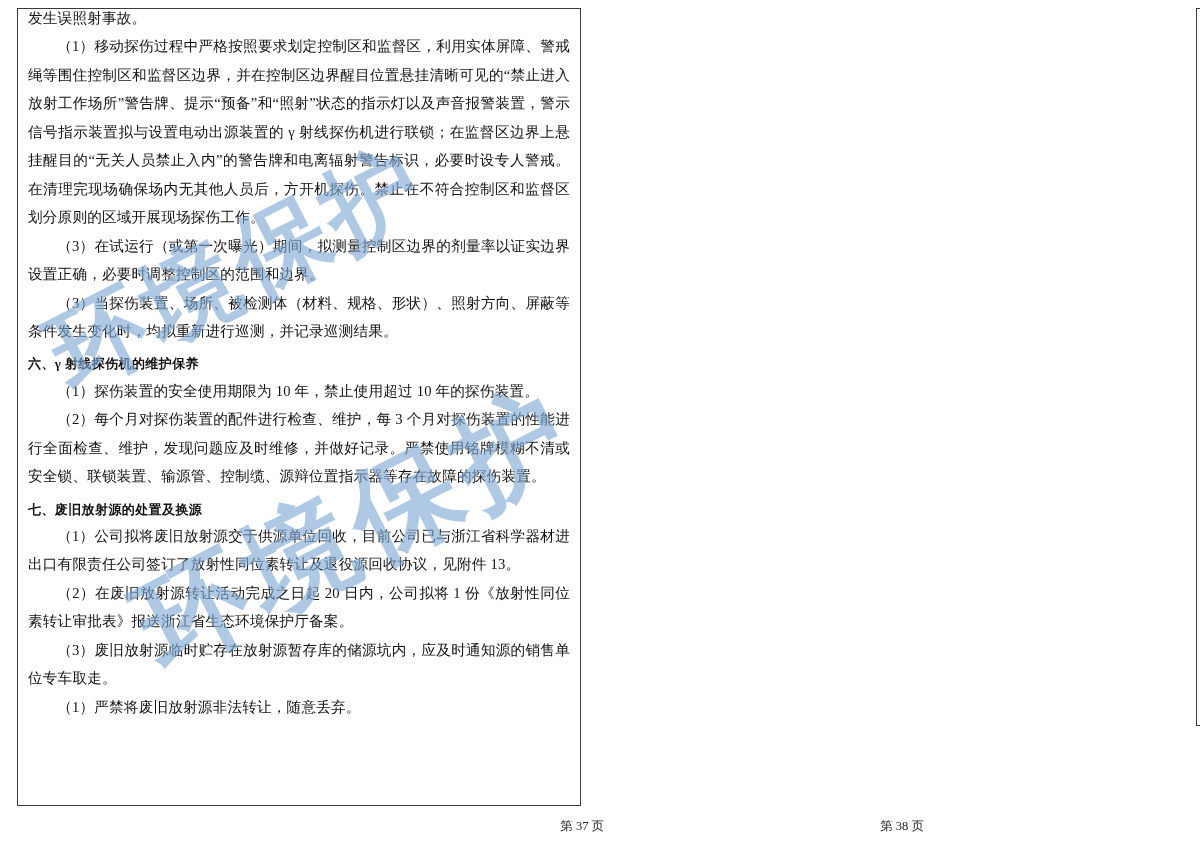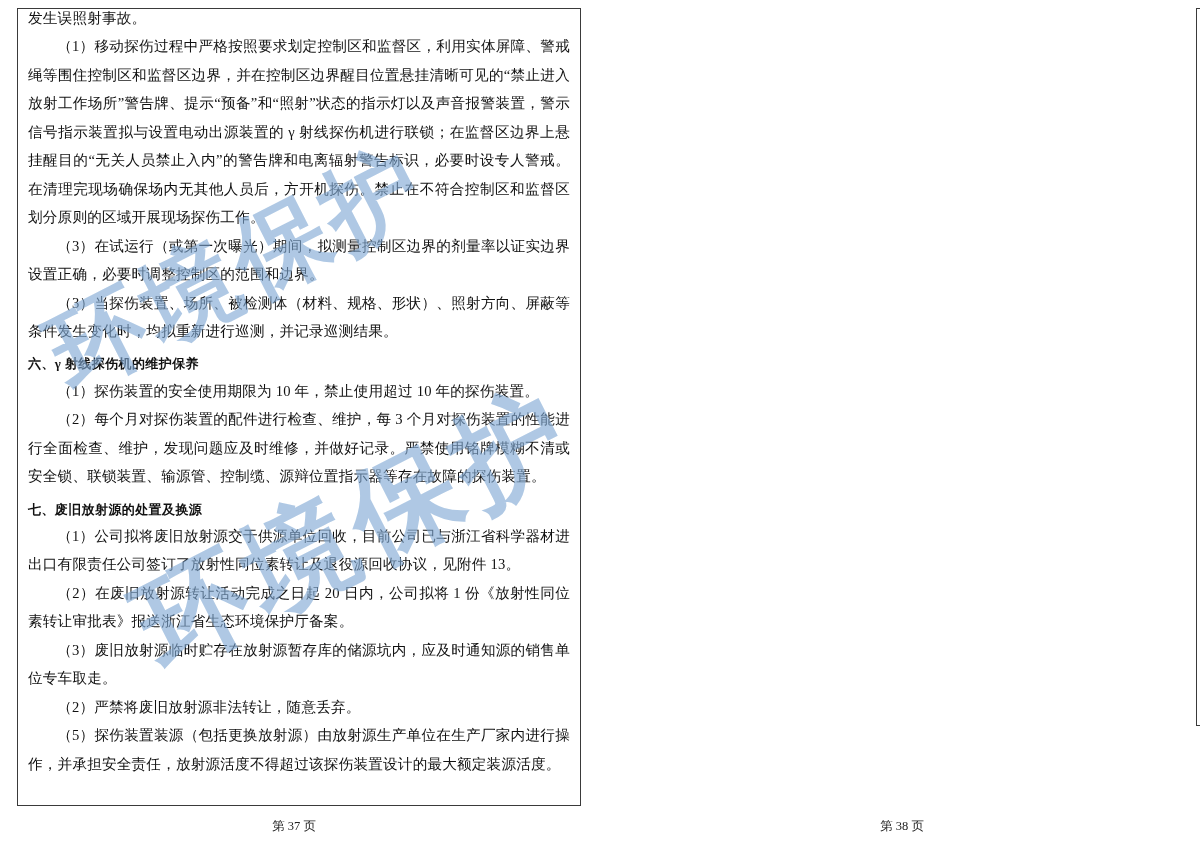--- a/index.html
+++ b/index.html
@@ -87,21 +87,21 @@
     letter-spacing: 0.4px;
   }
   .footer {
     position: absolute;
     bottom: 12px;
     width: 100%;
     text-align: center;
     font-size: 12.5px;
     color: #222;
   }
-  .footer-left { left: 0; }
+  .footer-left { left: 16px; text-align: right; }
   .footer-right { left: 8px; }
 
   
   .watermark {
     position: absolute;
     pointer-events: none;
     color: #7fa8d4;
     opacity: 0.62;
     font-weight: bold;
     font-family: "Liberation Serif", "DejaVu Serif", serif;
@@ -136,22 +136,21 @@
       <p class="body">（1）移动探伤过程中严格按照要求划定控制区和监督区，利用实体屏障、警戒绳等围住控制区和监督区边界，并在控制区边界醒目位置悬挂清晰可见的“禁止进入放射工作场所”警告牌、提示“预备”和“照射”状态的指示灯以及声音报警装置，警示信号指示装置拟与设置电动出源装置的 γ 射线探伤机进行联锁；在监督区边界上悬挂醒目的“无关人员禁止入内”的警告牌和电离辐射警告标识，必要时设专人警戒。在清理完现场确保场内无其他人员后，方开机探伤。禁止在不符合控制区和监督区划分原则的区域开展现场探伤工作。</p>
       <p class="body">（3）在试运行（或第一次曝光）期间，拟测量控制区边界的剂量率以证实边界设置正确，必要时调整控制区的范围和边界。</p>
       <p class="body">（3）当探伤装置、场所、被检测体（材料、规格、形状）、照射方向、屏蔽等条件发生变化时，均拟重新进行巡测，并记录巡测结果。</p>
       <h2 class="heading">六、γ 射线探伤机的维护保养</h2>
       <p class="body">（1）探伤装置的安全使用期限为 10 年，禁止使用超过 10 年的探伤装置。</p>
       <p class="body">（2）每个月对探伤装置的配件进行检查、维护，每 3 个月对探伤装置的性能进行全面检查、维护，发现问题应及时维修，并做好记录。严禁使用铭牌模糊不清或安全锁、联锁装置、输源管、控制缆、源辩位置指示器等存在故障的探伤装置。</p>
       <h2 class="heading">七、废旧放射源的处置及换源</h2>
       <p class="body">（1）公司拟将废旧放射源交于供源单位回收，目前公司已与浙江省科学器材进出口有限责任公司签订了放射性同位素转让及退役源回收协议，见附件 13。</p>
       <p class="body">（2）在废旧放射源转让活动完成之日起 20 日内，公司拟将 1 份《放射性同位素转让审批表》报送浙江省生态环境保护厅备案。</p>
       <p class="body">（3）废旧放射源临时贮存在放射源暂存库的储源坑内，应及时通知源的销售单位专车取走。</p>
-      <p class="body">（2）严禁将废旧放射源非法转让，随意丢弃。</p>
-      <p class="body">（5）探伤装置装源（包括更换放射源）由放射源生产单位在生产厂家内进行操作，并承担安全责任，放射源活度不得超过该探伤装置设计的最大额定装源活度。</p>
+      <p class="body">（1）严禁将废旧放射源非法转让，随意丢弃。</p>
     </div>
 
     <div class="watermark wm-left-1">环境保护</div>
     <div class="watermark wm-left-2">环境保护</div>
 
     <div class="footer footer-left">第 37 页</div>
   </div>
 
   <div class="page page-right">
     <div class="page-frame frame-right"></div>

